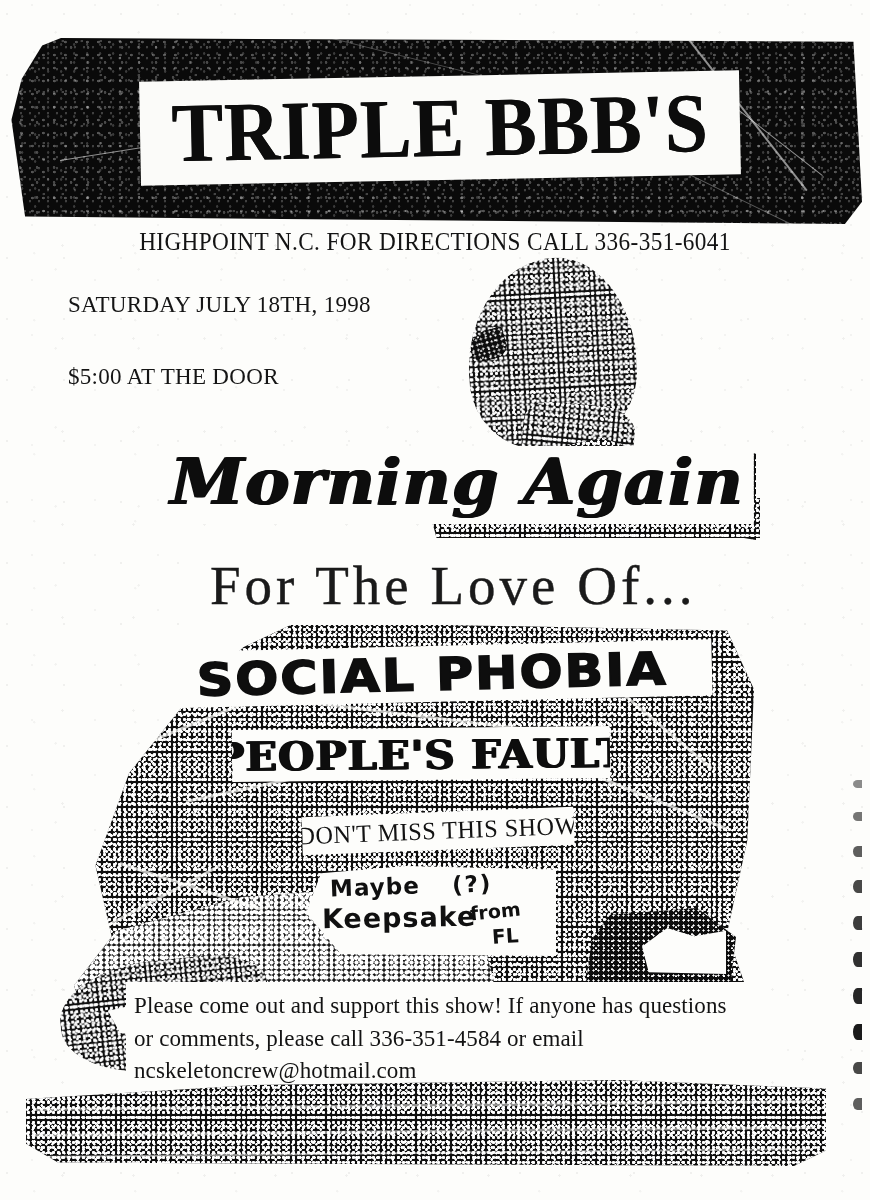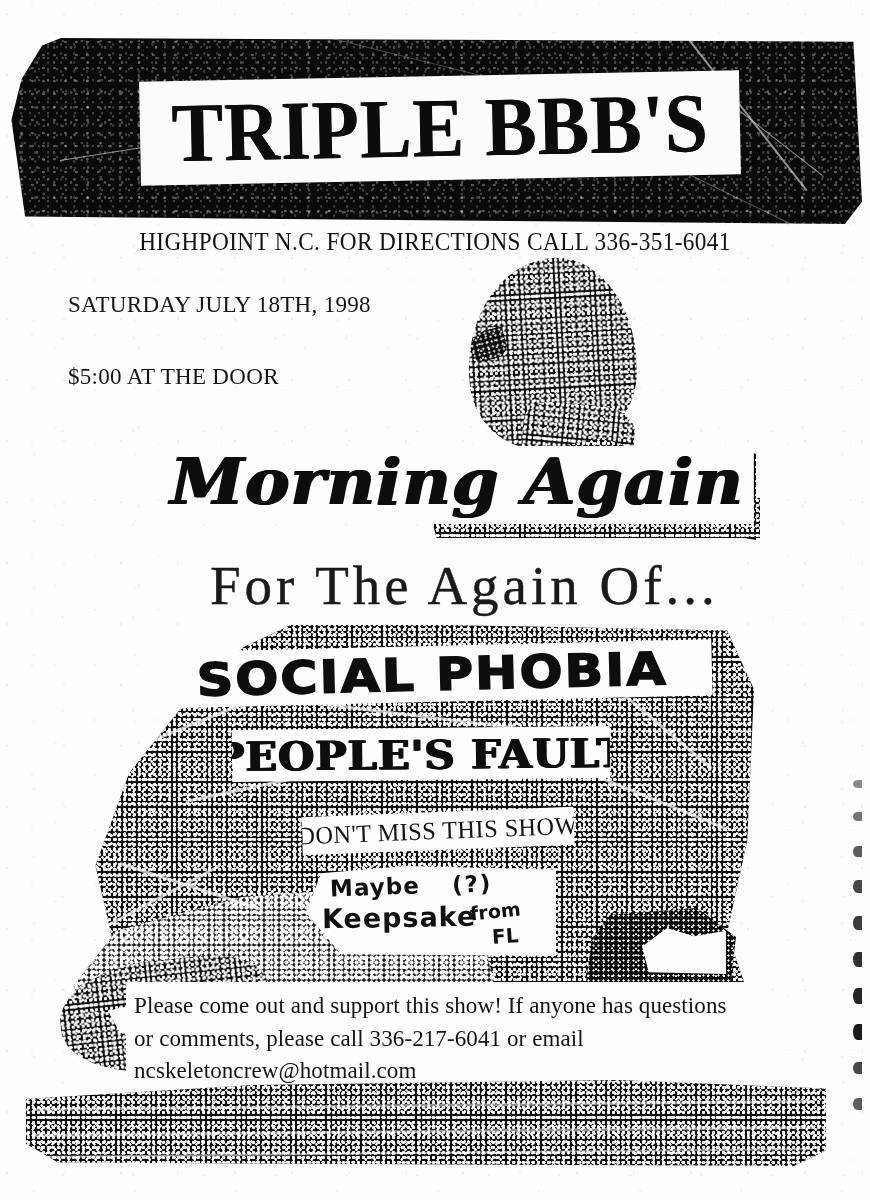--- a/index.html
+++ b/index.html
@@ -407,42 +407,42 @@
   <div class="fold f2"></div>
   <div class="fold f3"></div>
   <div class="fold f4"></div>
   <div class="fold f5"></div>
   <div class="fold f6"></div>
   <div class="fold f7"></div>
   <div class="fold f8"></div>
 
   <div class="morning-again">Morning Again</div>
 
-  <div class="love-of">For The Again Of...</div>
+  <div class="love-of">For The Love Of...</div>
 
   <div class="cut social-phobia">
     <span class="lbl">SOCIAL PHOBIA</span>
   </div>
 
   <div class="cut peoples-fault">
     <span class="lbl">PEOPLE'S FAULT</span>
   </div>
 
   <div class="cut dont-miss">
     <span class="lbl">DON'T MISS THIS SHOW</span>
   </div>
 
   <div class="handnote"></div>
   <div class="hand-line hw-maybe">Maybe</div>
   <div class="hand-line hw-q">(?)</div>
   <div class="hand-line hw-keep">Keepsake</div>
   <div class="hand-line hw-from">from</div>
   <div class="hand-line hw-fl">FL</div>
 
-  <div class="footer-note">Please come out and support this show! If anyone has questions or comments, please call 336-217-6041 or email ncskeletoncrew@hotmail.com</div>
+  <div class="footer-note">Please come out and support this show! If anyone has questions or comments, please call 336-351-4584 or email ncskeletoncrew@hotmail.com</div>
 
   <div class="pedestal halftone"></div>
   <div class="pedestal-stripe ps1"></div>
   <div class="pedestal-stripe ps2"></div>
   <div class="pedestal-stripe ps3"></div>
   <div class="inscription"> </div>
 
   <div class="edge-mark" style="top:780px;  height:8px;  opacity:.5;"></div>
   <div class="edge-mark" style="top:812px;  height:9px;  opacity:.6;"></div>
   <div class="edge-mark" style="top:846px;  height:11px; opacity:.7;"></div>

